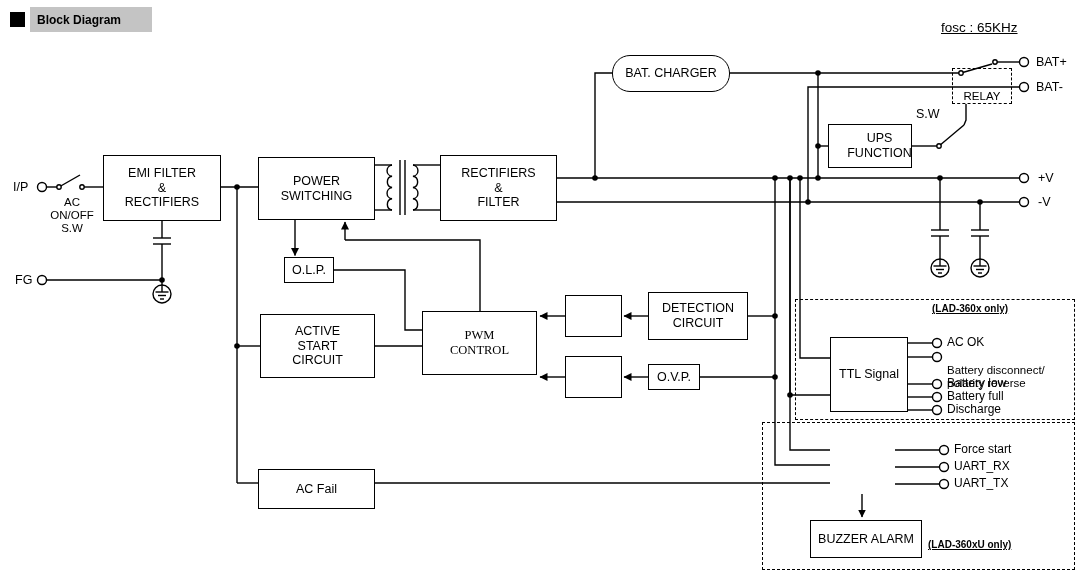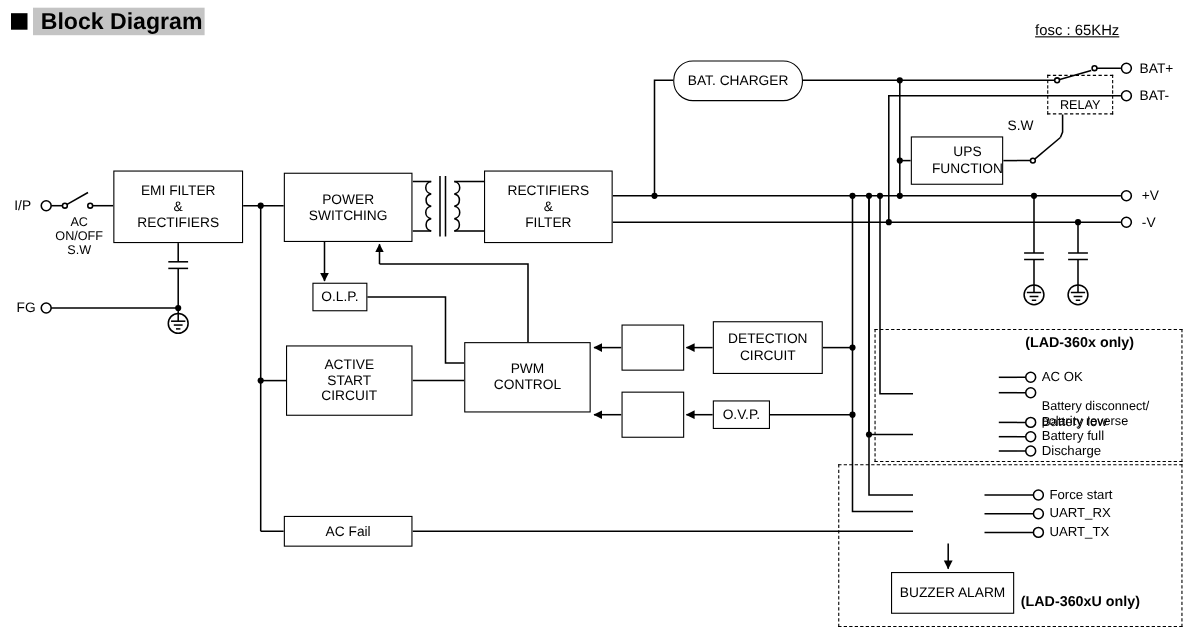--- a/index.html
+++ b/index.html
@@ -8,23 +8,23 @@
   .canvas { position:relative; width:1085px; height:577px; background:#fff; overflow:hidden; }
   svg.wires { position:absolute; left:0; top:0; }
   .blk {
     position:absolute; border:1.4px solid #000; background:#fff;
     display:flex; align-items:center; justify-content:center;
     text-align:center; font-size:12.5px; line-height:1.18; white-space:pre-line;
   }
   .dashedbox { position:absolute; border:1.4px dashed #000; background:transparent; }
   .lbl { position:absolute; font-size:12.5px; line-height:1.12; white-space:pre-line; }
   .vc { transform:translateY(-50%); }
-  .grouplbl { position:absolute; font-size:13px; font-weight:bold; }
+  .grouplbl { position:absolute; font-size:10px; font-weight:bold;text-decoration:underline; }
   .title-square { position:absolute; left:10px; top:12px; width:15px; height:15px; background:#000; }
-  .title-band { position:absolute; left:30px; top:7px; width:156px; height:25px; display:flex; align-items:center; padding-left:7px; font-size:21px; font-weight:bold; }
+  .title-band { position:absolute; left:30px; top:7px; width:122px; height:25px; display:flex; align-items:center; padding-left:7px; font-size:12px; font-weight:bold; }
   .fosc { position:absolute; left:941px; top:20px; font-size:13.5px;text-decoration:underline; }
   .relay-box { display:flex; align-items:flex-end; justify-content:center; font-size:11.5px; padding-bottom:1px; }
   .small { font-size:11.5px; }
 </style>
 </head>
 <body>
 
 <div class="canvas">
 
   <svg class="wires" width="1085" height="577" viewBox="0 0 1085 577">
@@ -228,28 +228,29 @@
   <div class="blk" style="left:440px;top:155px;width:117px;height:66px;">RECTIFIERS
 &amp;
 FILTER</div>
   <div class="blk" style="left:612px;top:55px;width:118px;height:37px;border-radius:18px;">BAT. CHARGER</div>
   <div class="blk" style="left:828px;top:124px;width:84px;height:44px;padding-left:19px;">UPS
 FUNCTION</div>
   <div class="blk" style="left:284px;top:257px;width:50px;height:26px;">O.L.P.</div>
   <div class="blk" style="left:260px;top:314px;width:115px;height:64px;">ACTIVE
 START
 CIRCUIT</div>
-  <div class="blk" style="left:422px;top:311px;width:115px;height:64px;">PWM
+  <div class="blk" style="left:422px;top:311px;width:115px;height:64px;font-family:Liberation Serif, serif;">PWM
 CONTROL</div>
   <div class="blk" style="left:565px;top:295px;width:57px;height:42px;"></div>
   <div class="blk" style="left:565px;top:356px;width:57px;height:42px;"></div>
   <div class="blk" style="left:648px;top:292px;width:100px;height:48px;">DETECTION
 CIRCUIT</div>
   <div class="blk" style="left:648px;top:364px;width:52px;height:26px;">O.V.P.</div>
-  <div class="blk" style="left:258px;top:469px;width:117px;height:28px;text-align:right;">AC Fail</div>
+  <div class="blk" style="left:830px;top:337px;width:78px;height:75px;">TTL Signal</div>
+  <div class="blk" style="left:258px;top:469px;width:117px;height:40px;text-align:right;">AC Fail</div>
   <div class="blk" style="left:810px;top:520px;width:112px;height:38px;">BUZZER ALARM</div>
 
   <div class="lbl vc" style="left:13px;top:187px;">I/P</div>
   <div class="lbl vc" style="left:15px;top:280px;">FG</div>
   <div class="lbl small" style="left:46px;top:196px;width:52px;text-align:center;">AC
 ON/OFF
 S.W</div>
   <div class="lbl" style="left:916px;top:107px;">S.W</div>
   <div class="lbl vc" style="left:1036px;top:62px;">BAT+</div>
   <div class="lbl vc" style="left:1036px;top:87px;">BAT-</div>

